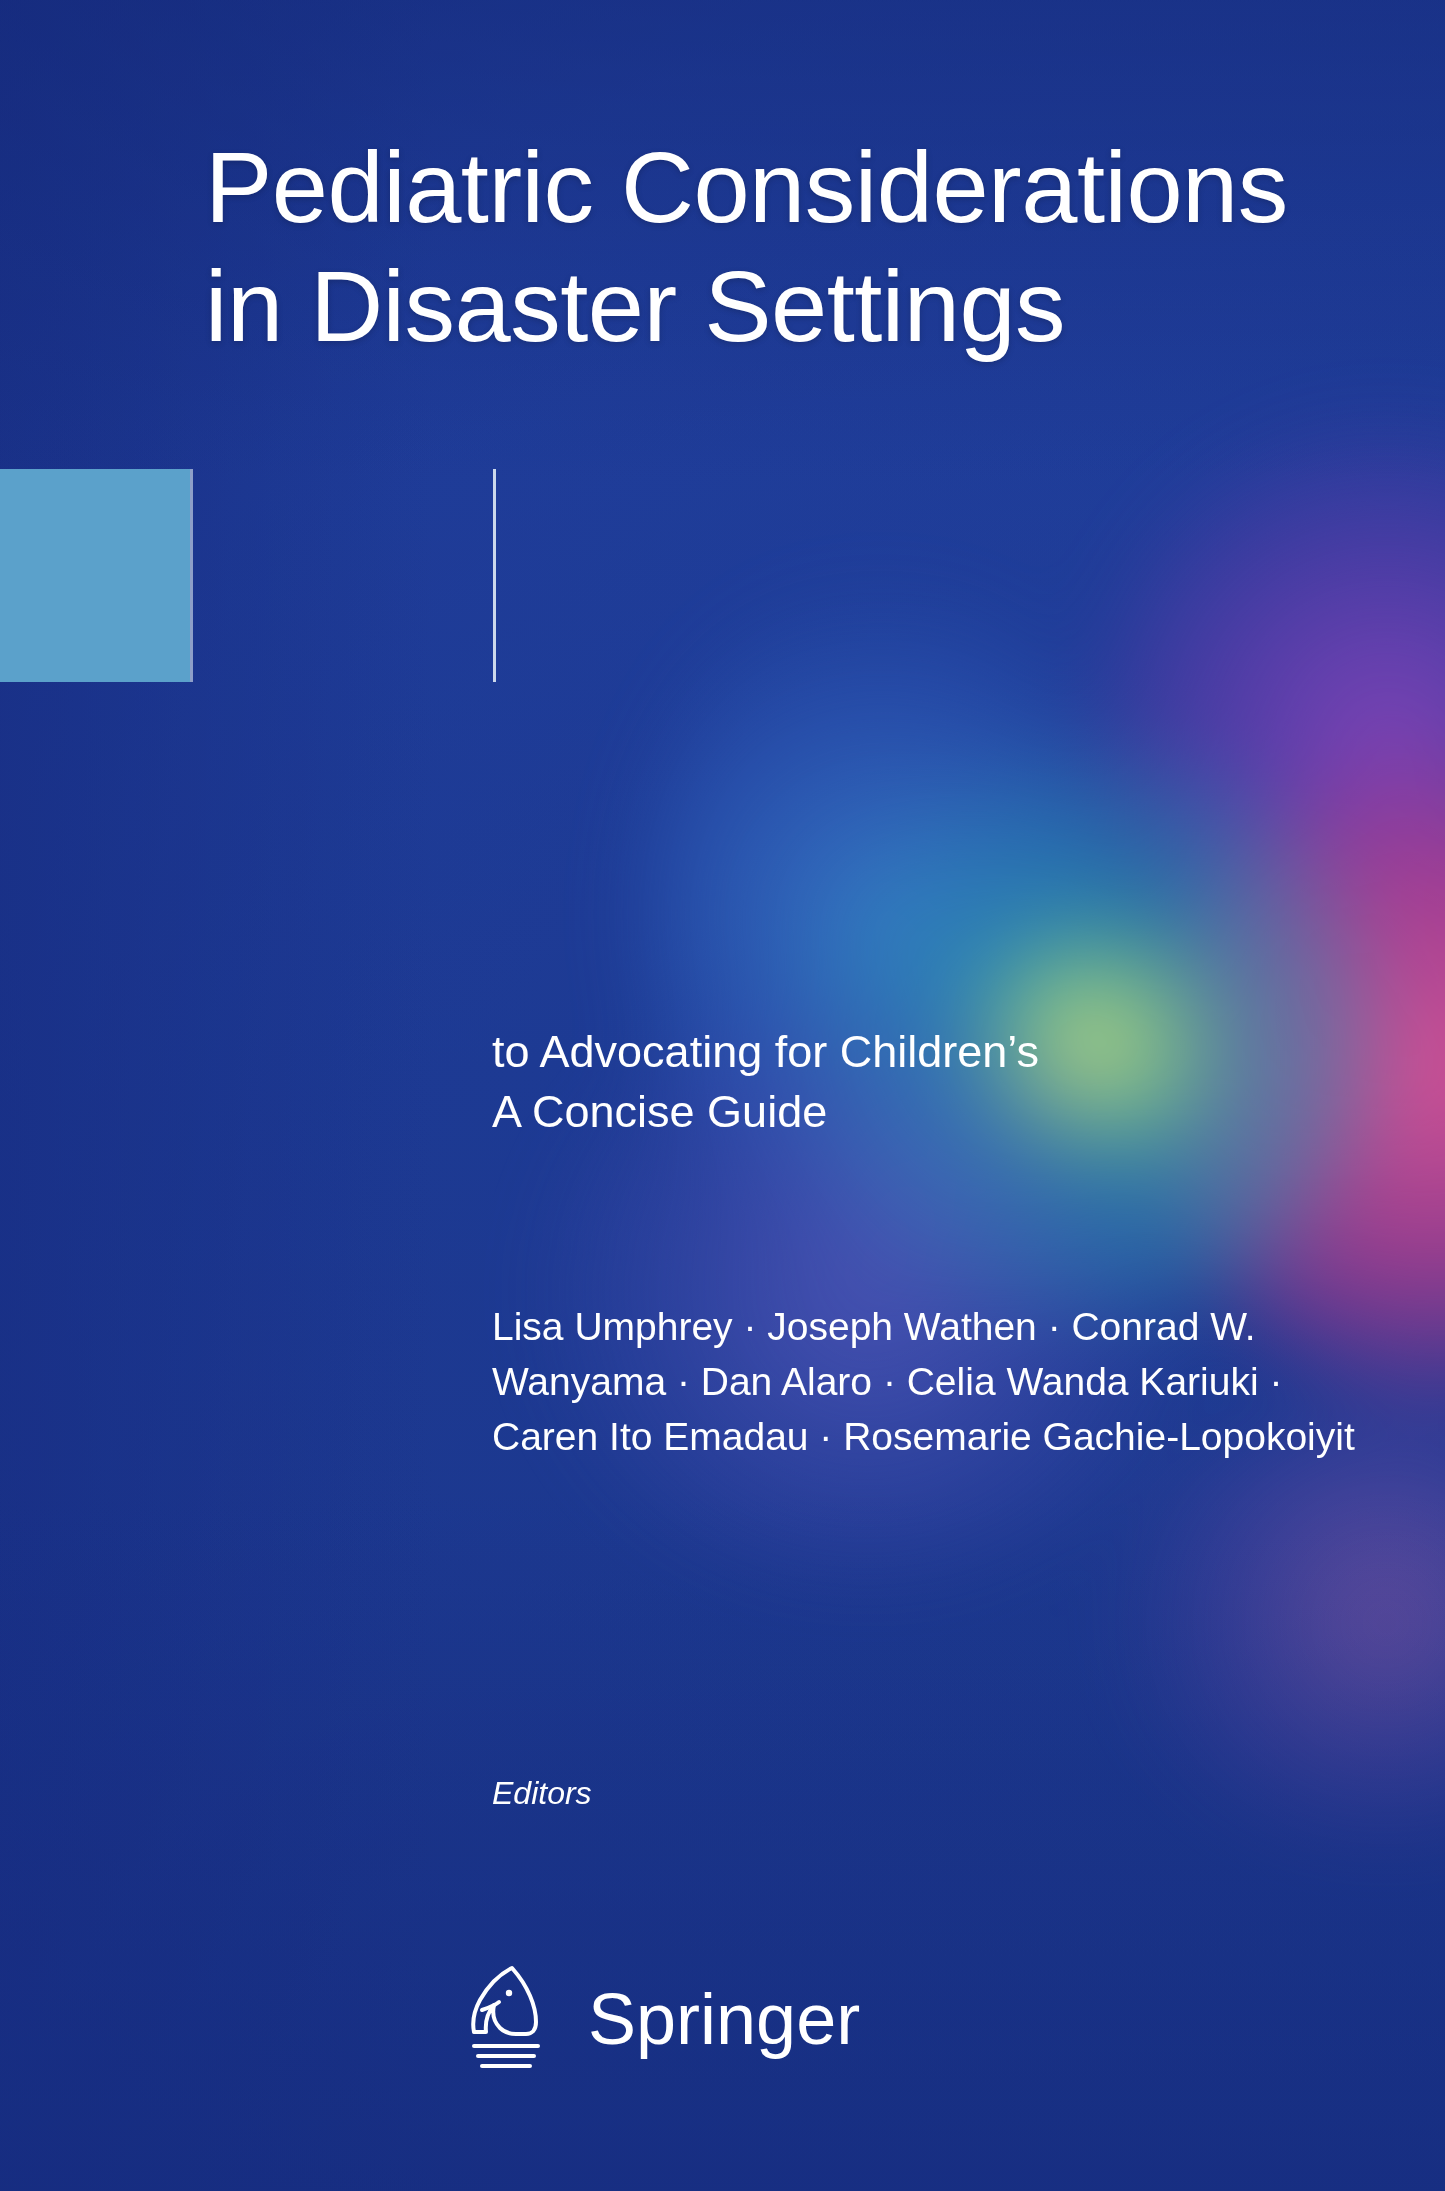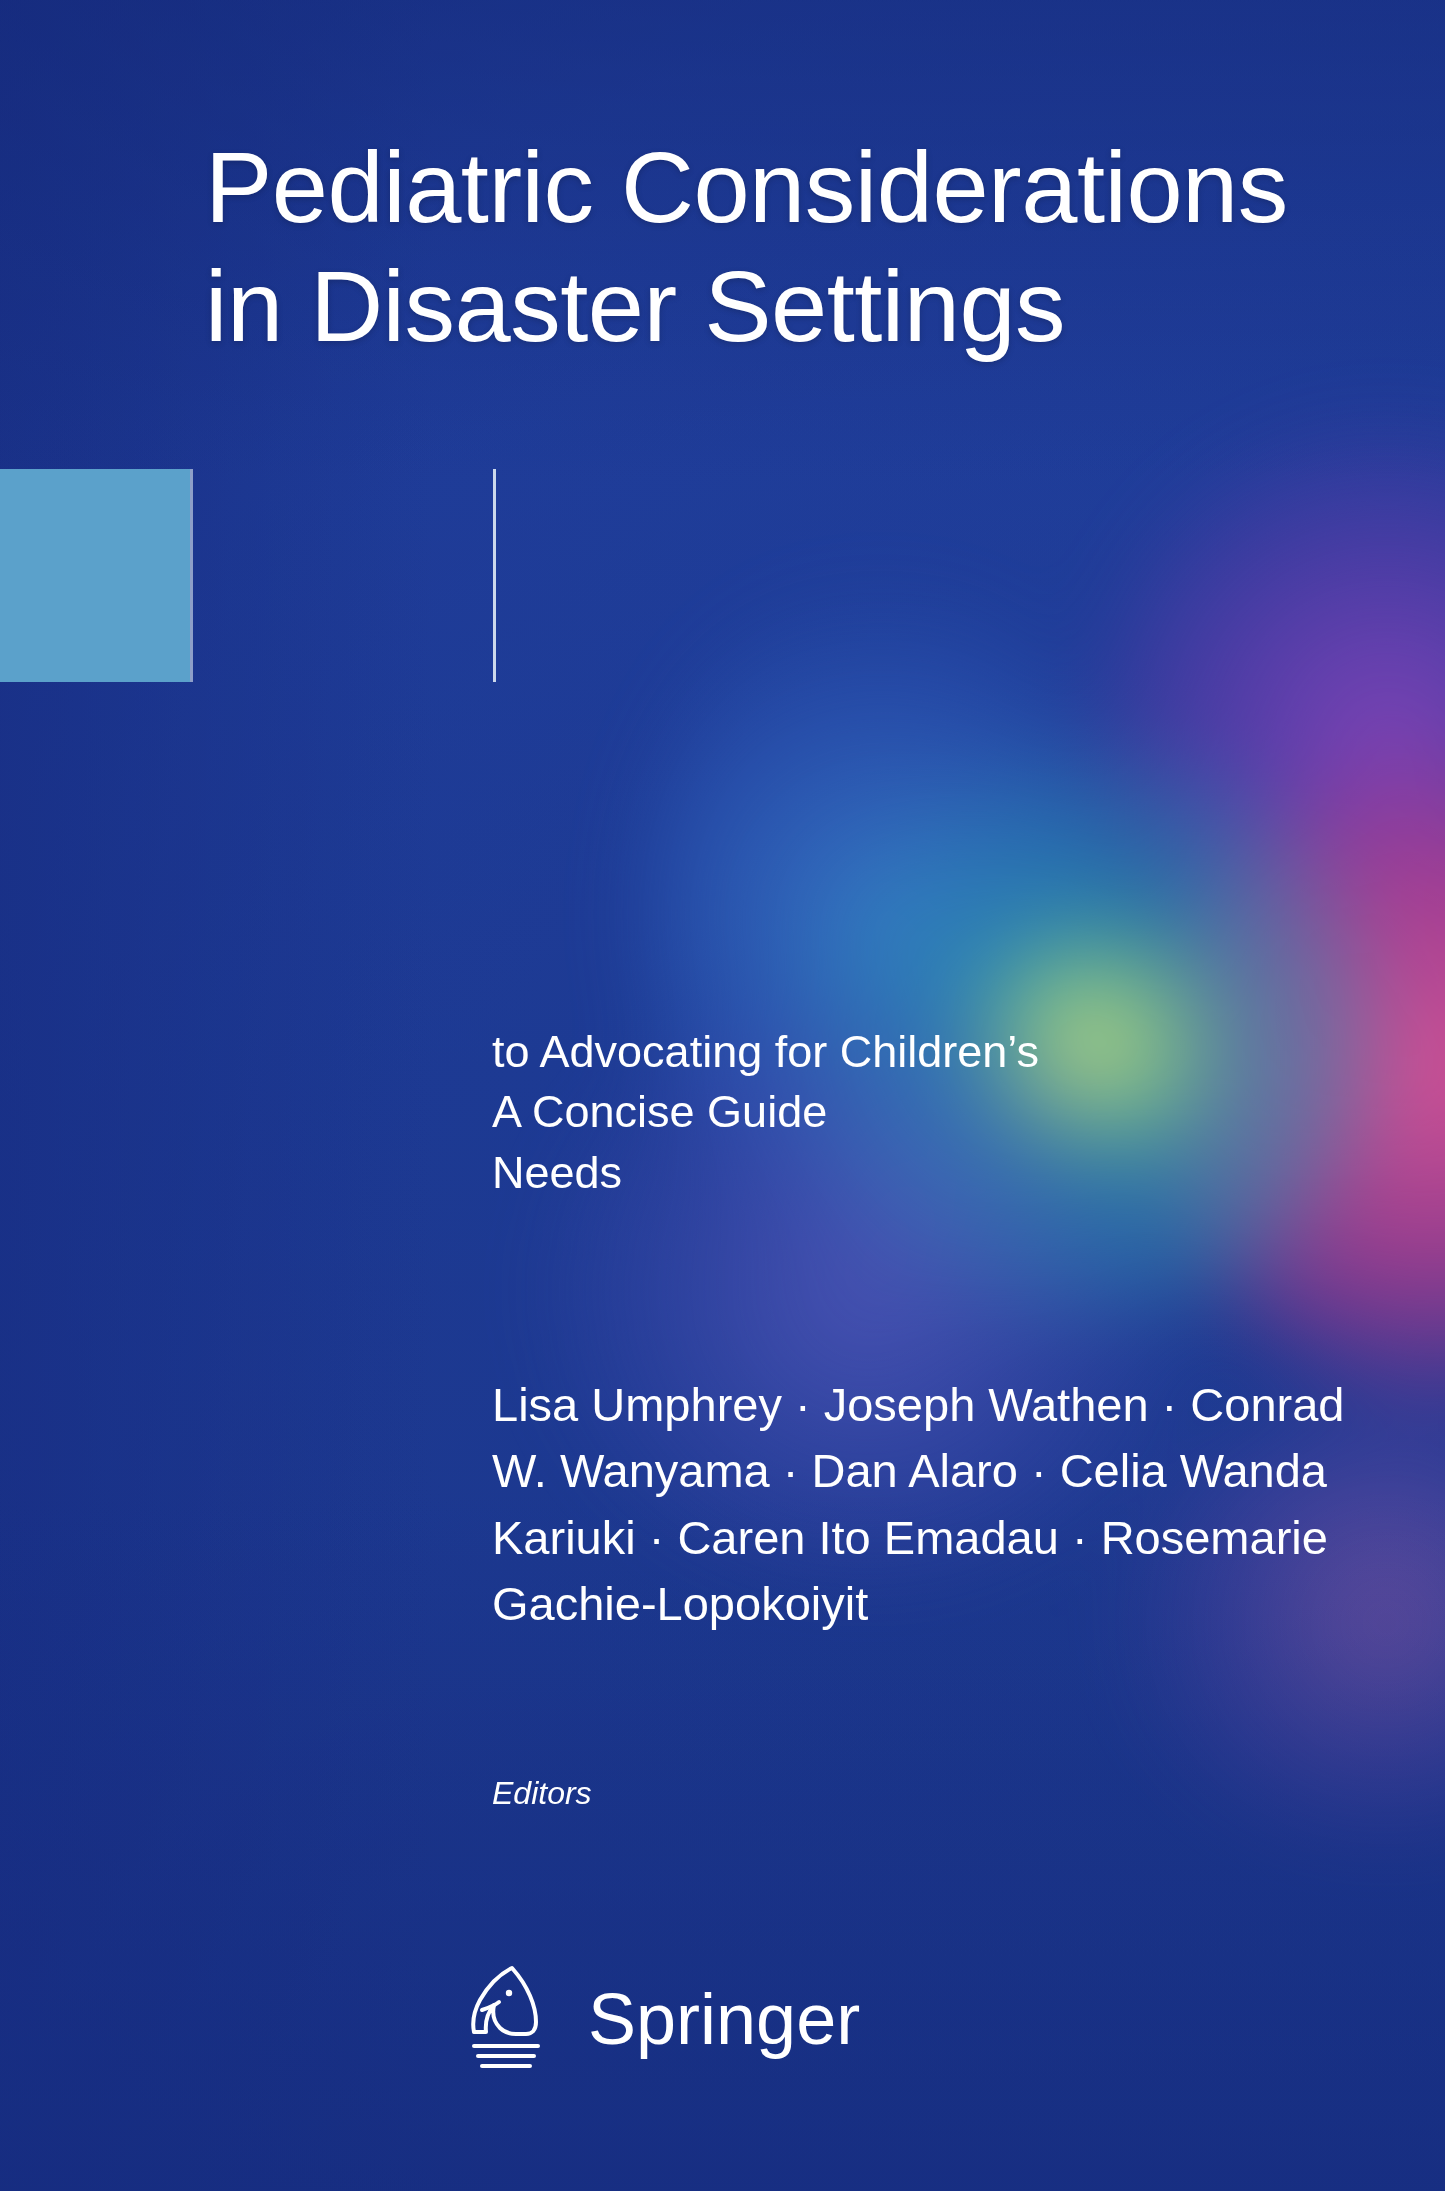--- a/index.html
+++ b/index.html
@@ -141,24 +141,24 @@
     top: 1022px;
     width: 860px;
     color: #ffffff;
     font-size: 45px;
     line-height: 1.34;
     font-weight: 400;
   }
   .authors {
     position: absolute;
     left: 492px;
-    top: 1372px;
+    top: 1300px;
     width: 890px;
     color: #ffffff;
-    font-size: 47px;
+    font-size: 39px;
     line-height: 1.41;
     font-weight: 400;
   }
   .editors {
     position: absolute;
     left: 492px;
     top: 1775px;
     color: #ffffff;
     font-size: 32px;
     font-style: italic;
@@ -203,21 +203,20 @@
   <div class="vignette"></div>
 
   <div class="sq-light"></div>
   <div class="sq-outline"></div>
 
   <div class="title">Pediatric Considerations in Disaster Settings</div>
 
   <div class="subtitle">
     <div>to Advocating for Children’s</div>
     <div>A Concise Guide</div>
-    <div>Needs</div>
   </div>
 
   <div class="authors">Lisa Umphrey · Joseph Wathen · Conrad W. Wanyama · Dan Alaro · Celia Wanda Kariuki · Caren Ito Emadau · Rosemarie Gachie-Lopokoiyit</div>
 
   <div class="editors">Editors</div>
 
   <div class="logo">
     <span class="logo-mark">
       <svg viewBox="0 0 108 118" width="108" height="118" aria-hidden="true">
         <g fill="none" stroke="#ffffff" stroke-width="4" stroke-linejoin="round" stroke-linecap="round">

